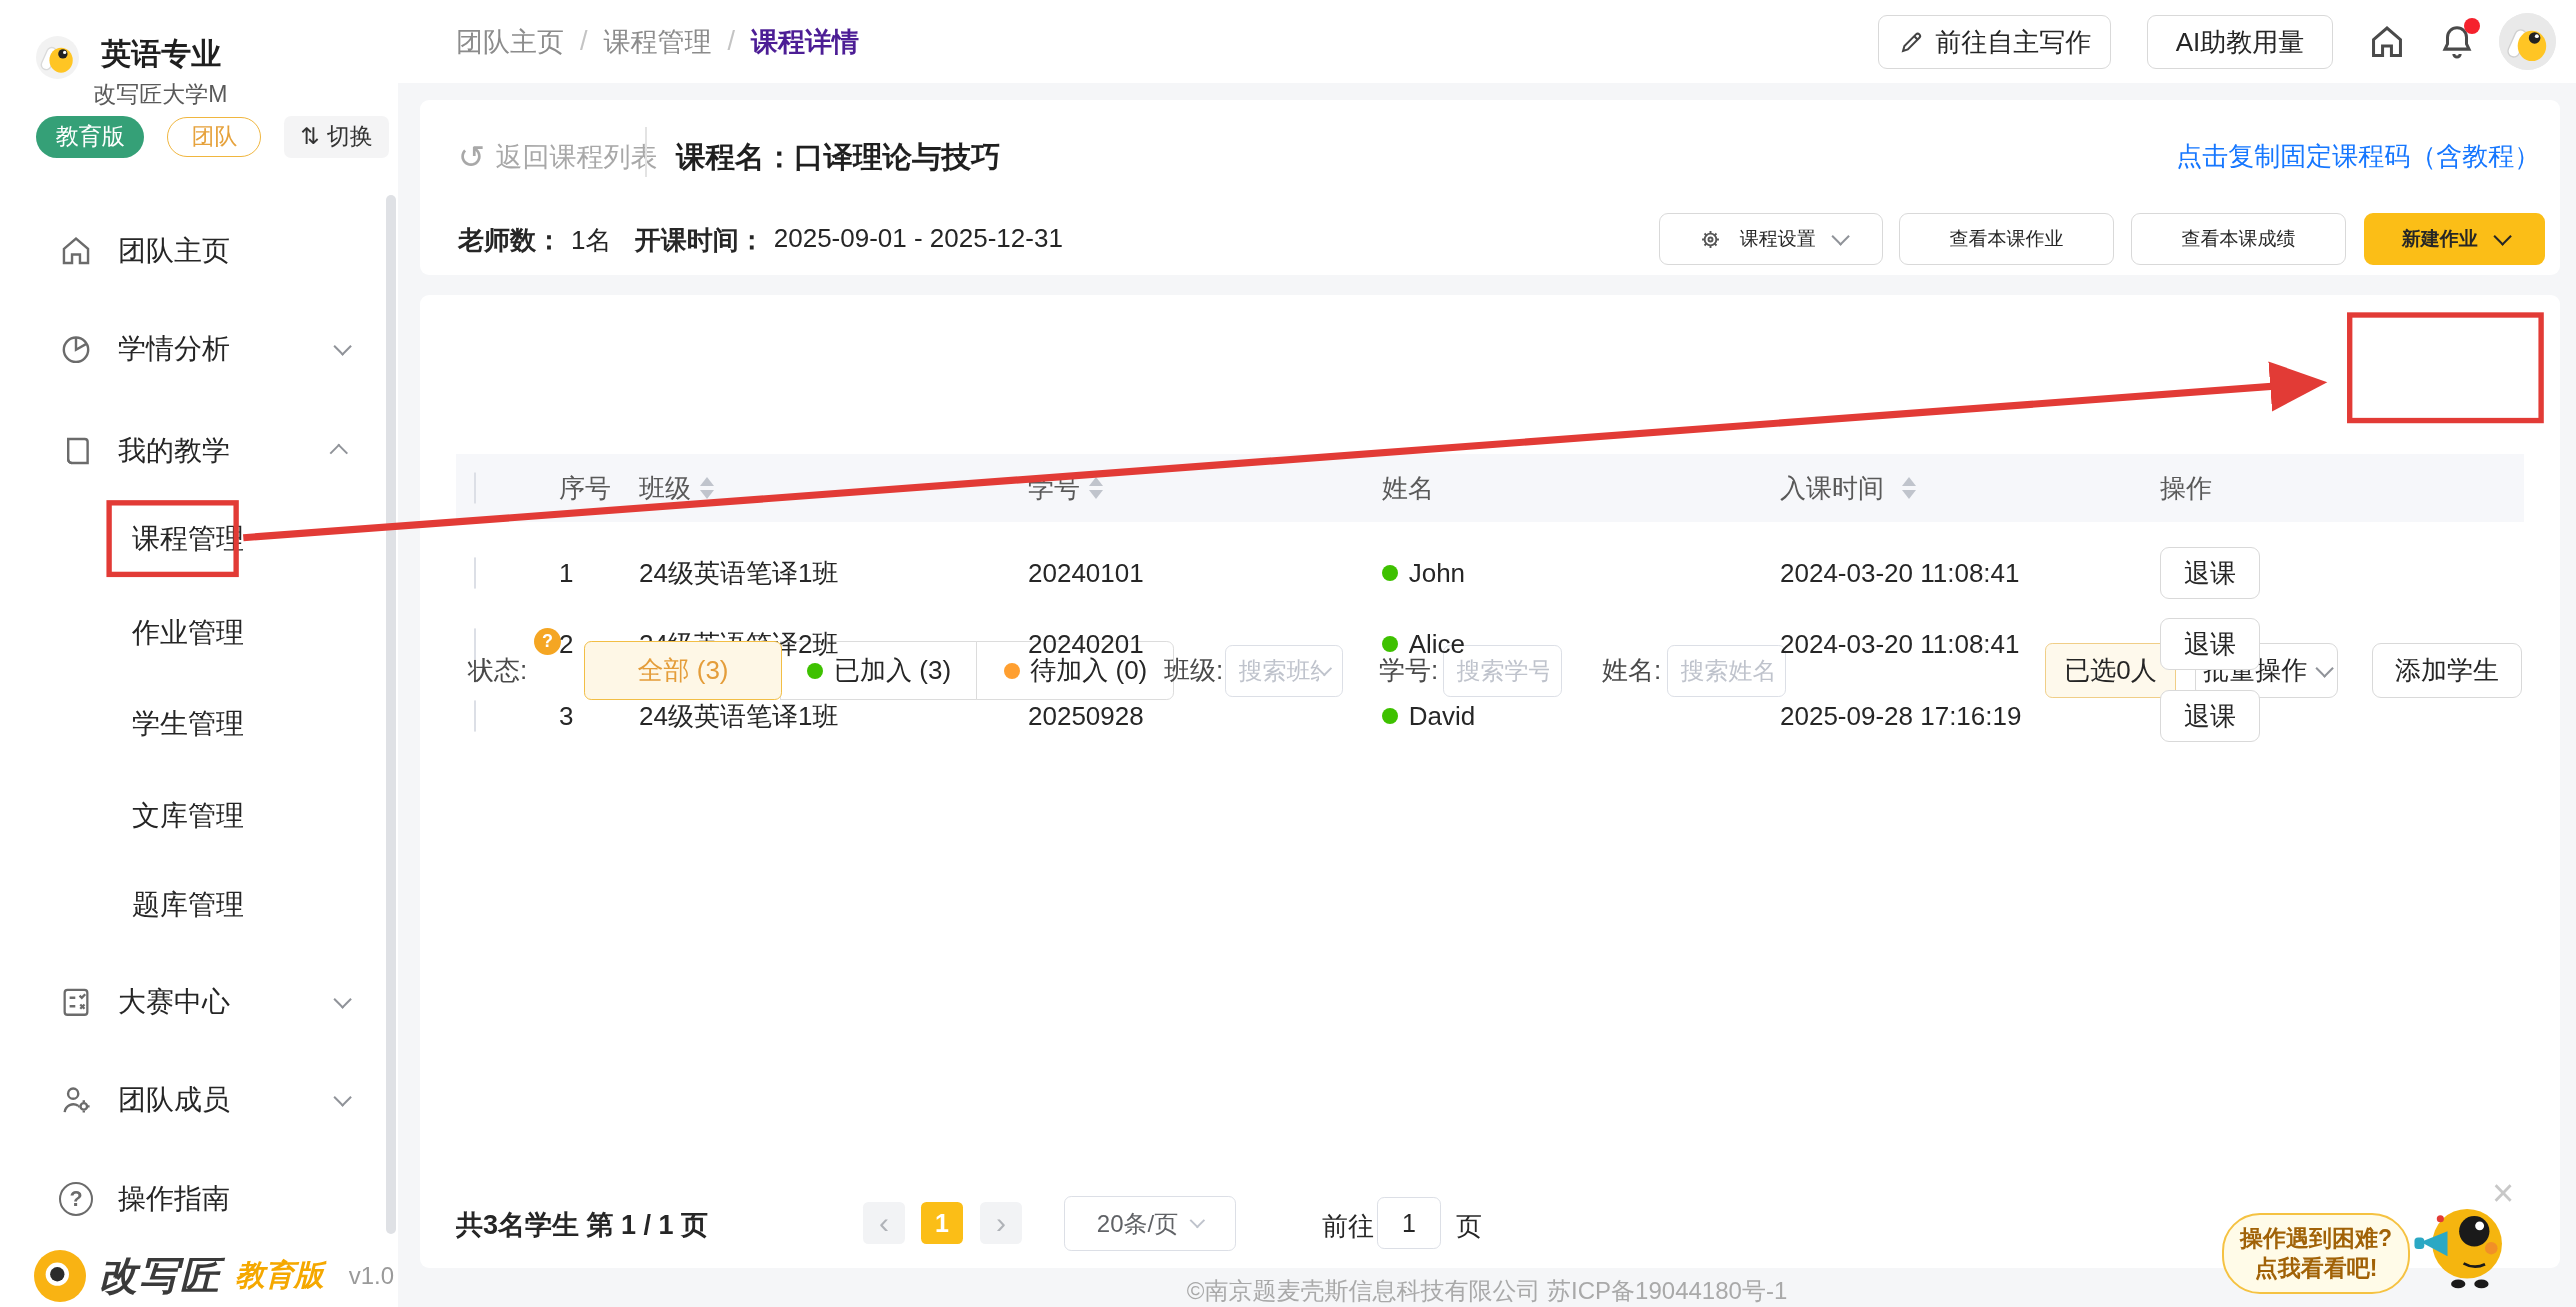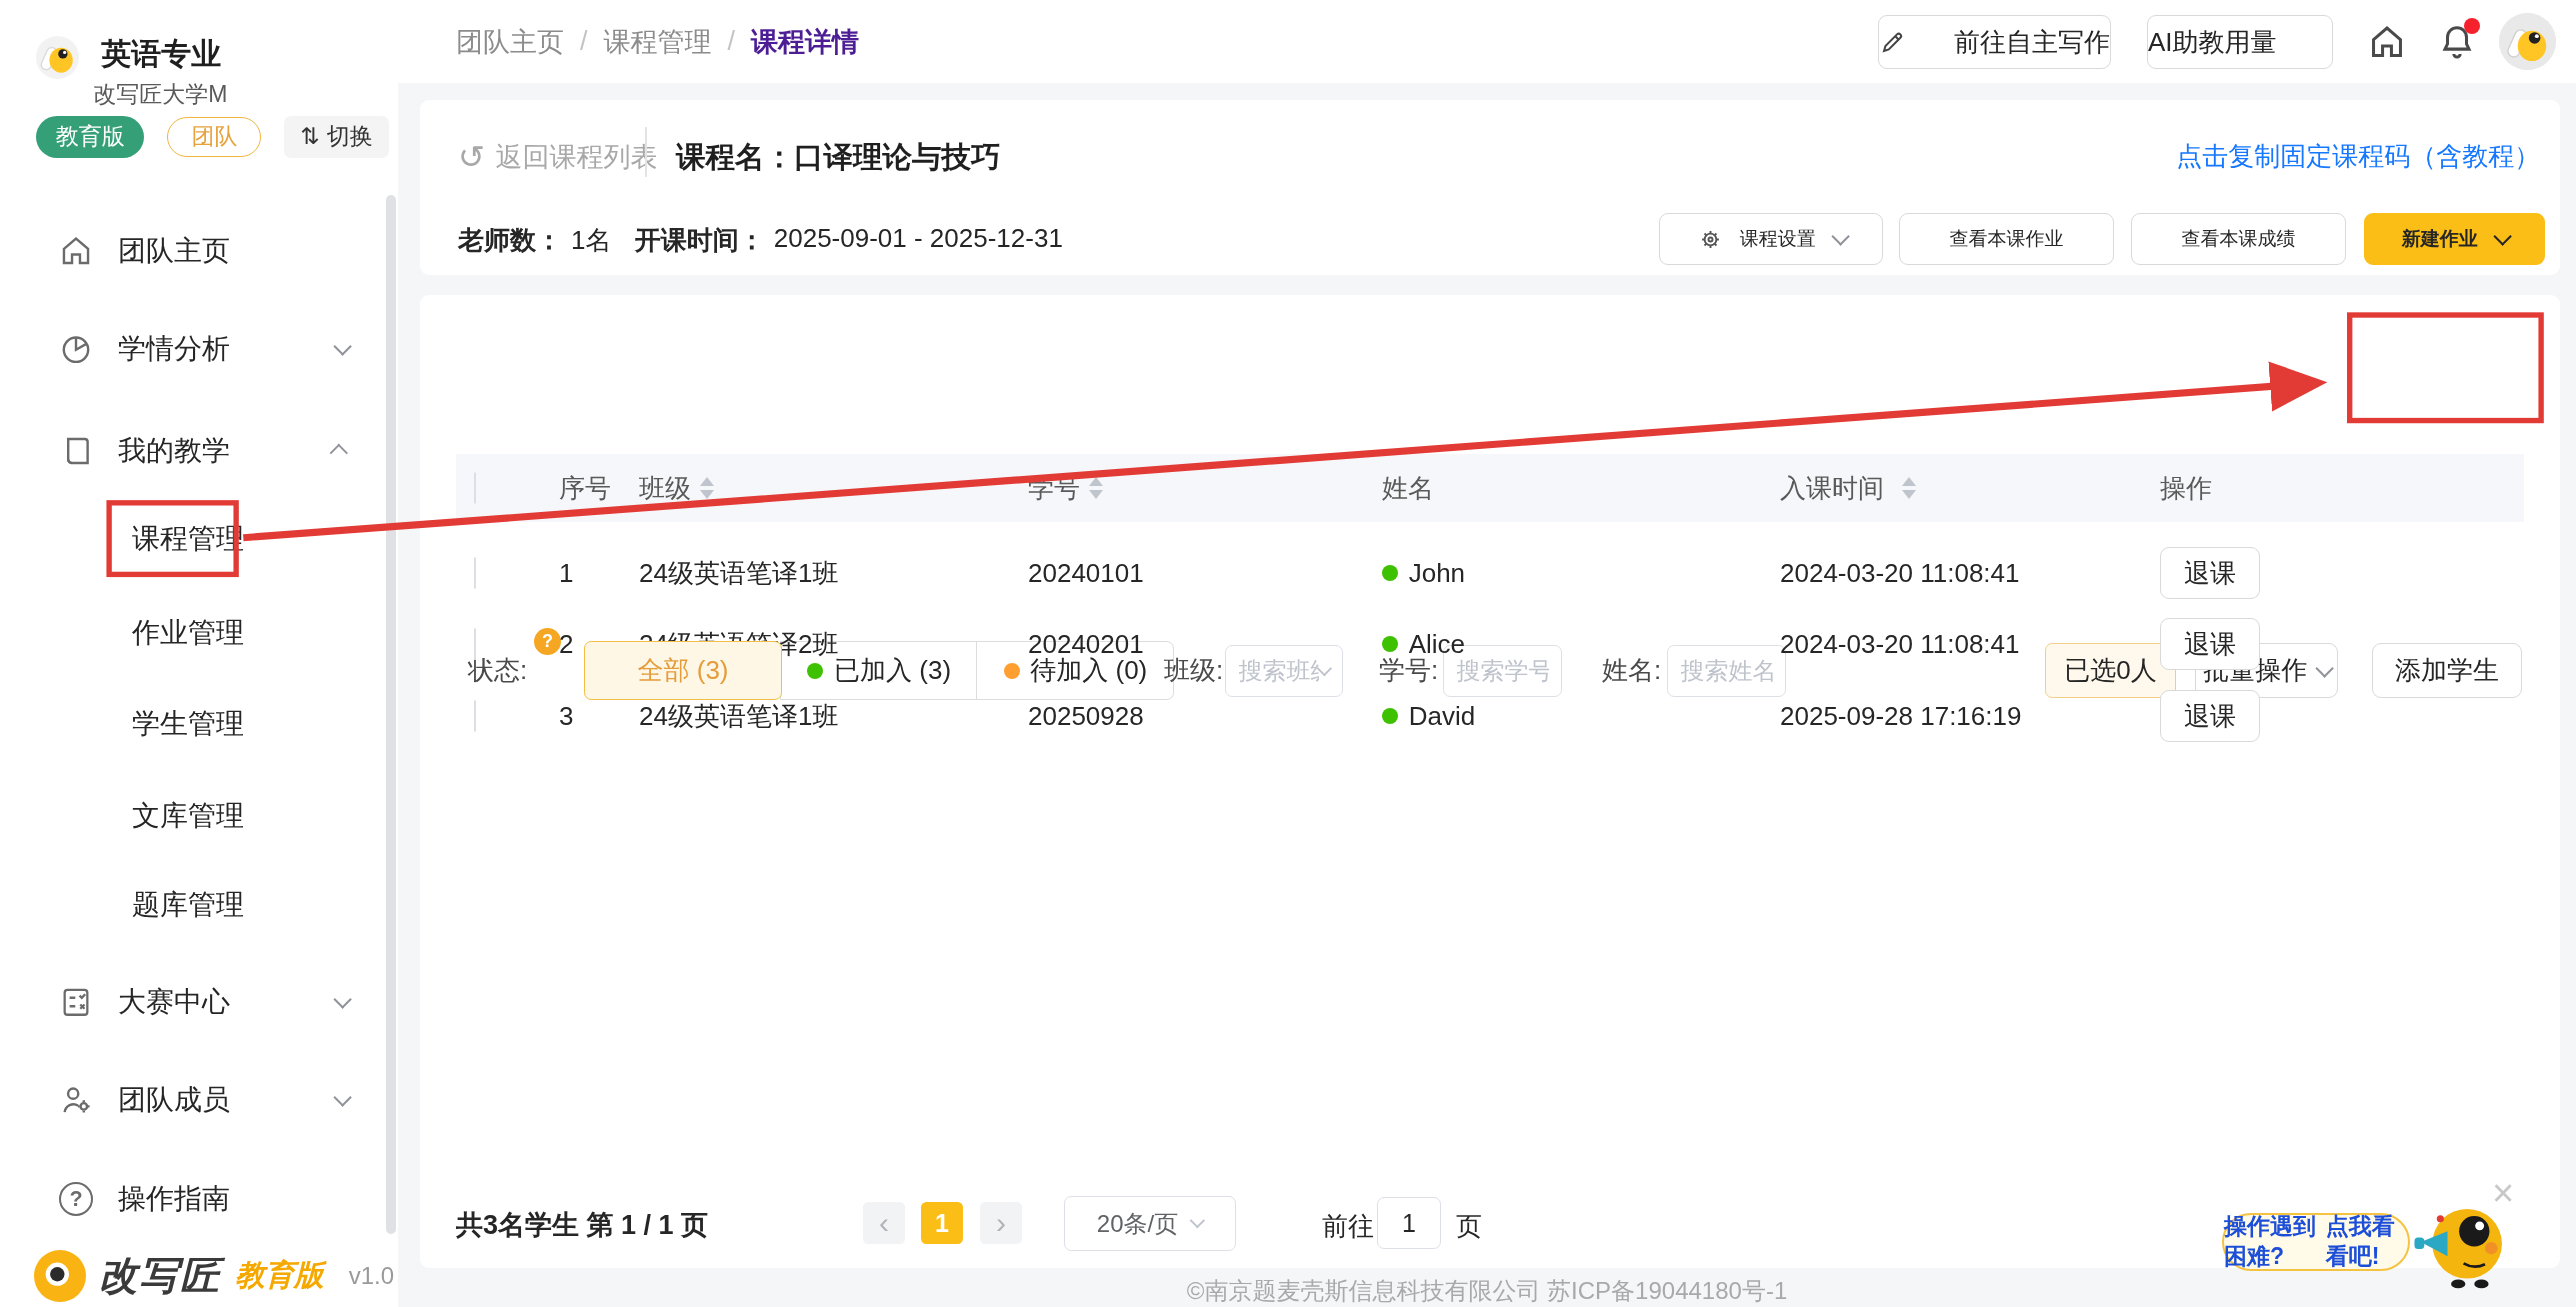--- a/index.html
+++ b/index.html
@@ -29,21 +29,21 @@
   .logo-brand { font-size:39px; font-weight:900; font-style:italic; color:#3A3A3A; letter-spacing:1.8px; }
   .logo-edition { font-size:29.5px; font-weight:900; font-style:italic; color:#F5A800; margin-left:1.8px; }
   .logo-version { font-size:24px; color:#9a9a9a; margin-left:12.5px; }
 
   
   .topbar { position:absolute; left:398px; top:0; width:2178px; height:83px; background:#fff; }
   .breadcrumb { position:absolute; left:58px; top:0; height:83px; display:flex; align-items:center; gap:16px; font-size:27px; }
   .crumb { color:#8C8C8C; cursor:pointer; }
   .crumb-sep { color:#C4C4C4; }
   .crumb-last { color:#4c1d95; font-weight:bold; }
-  .top-btn { position:absolute; top:15px; height:54px; border:1.8px solid #D9D9D9; border-radius:9px; background:#fff; display:flex; align-items:center; justify-content:space-between; gap:10.7px; font-size:26px; color:#262626; cursor:pointer; }
+  .top-btn { position:absolute; top:15px; height:54px; border:1.8px solid #D9D9D9; border-radius:9px; background:#fff; display:flex; align-items:center; justify-content:center; gap:10.7px; font-size:26px; color:#262626; cursor:pointer; }
   .top-icon { position:absolute; top:23px; width:38px; height:38px; cursor:pointer; }
   .bell-dot { position:absolute; right:-3.6px; top:-5.4px; width:16px; height:16px; border-radius:50%; background:#F5222D; }
   .avatar-top { position:absolute; left:2101px; top:12.5px; width:57px; height:57px; border-radius:50%; background:#E9E9E9; overflow:hidden; cursor:pointer; }
 
   
   .card { position:absolute; background:#fff; border-radius:9px; }
   .card1 { left:420px; top:100px; width:2140px; height:175px; }
   .card2 { left:420px; top:295px; width:2140px; height:973px; }
 
   .back-link { position:absolute; left:38px; top:38px; display:flex; align-items:center; gap:10.7px; font-size:27px; color:#A8A8A8; cursor:pointer; }
@@ -96,21 +96,21 @@
   .pag-summary { position:absolute; left:36px; top:912px; font-size:27px; font-weight:bold; color:#262626; }
   .pg-box { position:absolute; top:907px; width:42px; height:42px; border-radius:5.4px; background:#F2F3F5; color:#B0B3B8; font-size:30px; display:flex; align-items:center; justify-content:center; cursor:pointer; }
   .pg-active { background:#FBBE17; color:#fff; font-size:25px; font-weight:bold; }
   .pg-select { position:absolute; left:644px; top:901px; width:172px; height:55px; border:1.8px solid #DCDFE6; border-radius:7.2px; background:#fff; display:flex; align-items:center; justify-content:center; gap:14.3px; font-size:24px; color:#606266; cursor:pointer; }
   .pg-goto-label { position:absolute; left:902px; top:914px; font-size:26px; color:#262626; }
   .pg-goto-input { position:absolute; left:957px; top:902px; width:64px; height:52px; border:1.8px solid #DCDFE6; border-radius:7.2px; text-align:center; font-size:25px; color:#262626; outline:none; font-family:inherit; }
   .pg-goto-suffix { position:absolute; left:1036px; top:914px; font-size:26px; color:#262626; }
 
   
   .footer { position:absolute; left:398px; top:1275px; width:2178px; text-align:center; font-size:24px; color:#A9A9A9; }
-  .helper-bubble { position:absolute; left:2222px; top:1213px; width:188px; height:58px; background:#FFFBE8; border:2.7px solid #F5C242; border-radius:38px; display:flex; flex-direction:row; align-items:center; justify-content:center; font-size:23px; font-weight:bold; color:#1d4ed8; line-height:1.3; cursor:pointer; z-index:6; }
+  .helper-bubble { position:absolute; left:2222px; top:1213px; width:188px; height:81px; background:#FFFBE8; border:2.7px solid #F5C242; border-radius:38px; display:flex; flex-direction:column; align-items:center; justify-content:center; font-size:23px; font-weight:bold; color:#a16207; line-height:1.3; cursor:pointer; z-index:6; }
   .helper-mascot { position:absolute; left:2410px; top:1199px; z-index:6; cursor:pointer; }
   .helper-close { position:absolute; left:2492px; top:1174px; font-size:38px; color:#C8C8C8; z-index:6; cursor:pointer; line-height:1; }
 
   .overlay { position:absolute; left:0; top:0; width:2576px; height:1308px; z-index:50; pointer-events:none; }
 </style>
 </head>
 <body>
 
 <div id="app">
 

